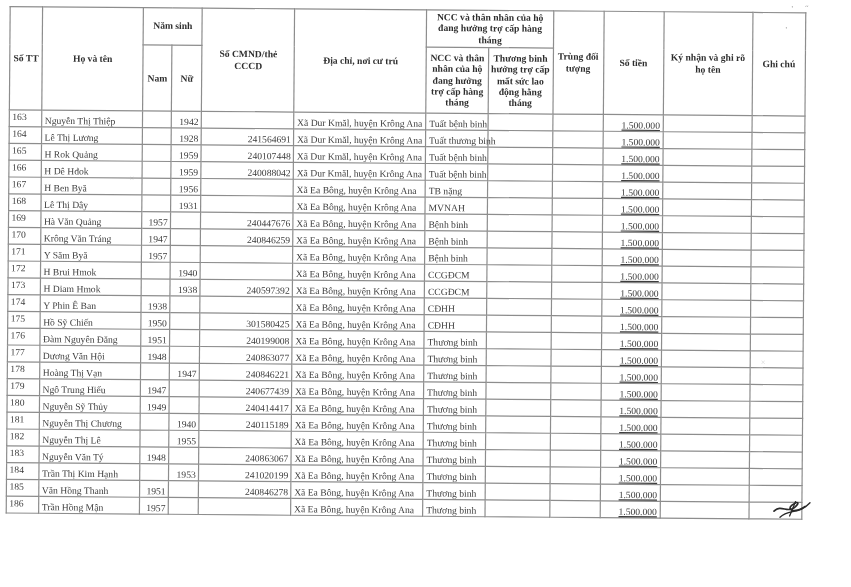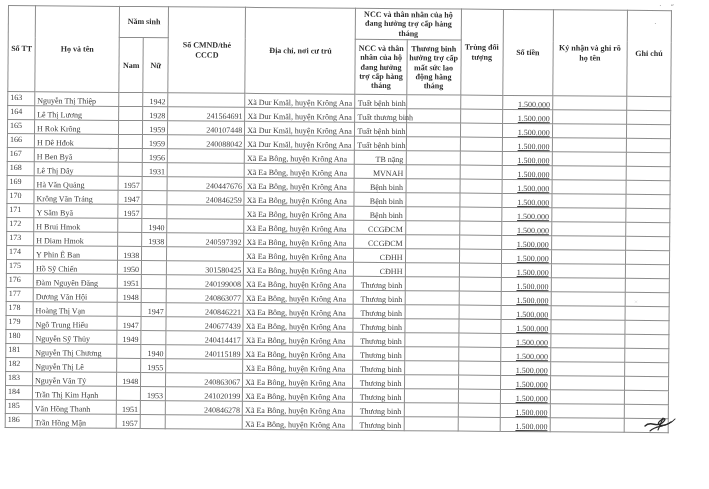--- a/index.html
+++ b/index.html
@@ -43,21 +43,21 @@
     white-space:nowrap;
     line-height:1.1;
     color:#3d3d3d;
   }
   td.c-stt{vertical-align:top;text-align:left;padding-top:0;}
   td.c-stt span{position:relative;top:-3px;}
   td.c-name{text-align:left;padding-left:4px;font-family:Liberation Serif, serif;}
   td.c-yr{text-align:right;padding-right:2px;}
   td.c-cmnd{text-align:right;padding-right:3px;}
   td.c-addr{text-align:left;padding-bottom:2px;}
-  td.c-ncc{text-align:right;padding-left:1px;overflow:visible;}
+  td.c-ncc{text-align:left;padding-left:1px;overflow:visible;}
   td.c-amt{text-align:right;padding-right:5px;text-decoration:underline;}
   td.c-blank{}
   .mark{
     position:absolute;
     color:#8a8a8a;
     font-size:8px;
     line-height:1;
   }
   .noise{
     position:absolute;
@@ -132,21 +132,21 @@
         <td class="c-addr">Xã Dur Kmăl, huyện Krông Ana</td>
         <td class="c-ncc">Tuất thương binh</td>
         <td class="c-blank"></td>
         <td class="c-blank"></td>
         <td class="c-amt">1.500.000</td>
         <td class="c-blank"></td>
         <td class="c-blank"></td>
       </tr>
         <tr>
         <td class="c-stt"><span>165</span></td>
-        <td class="c-name">H Rok Krông</td>
+        <td class="c-name">H Rok Quảng</td>
         <td class="c-yr"></td>
         <td class="c-yr">1959</td>
         <td class="c-cmnd">240107448</td>
         <td class="c-addr">Xã Dur Kmăl, huyện Krông Ana</td>
         <td class="c-ncc">Tuất bệnh binh</td>
         <td class="c-blank"></td>
         <td class="c-blank"></td>
         <td class="c-amt">1.500.000</td>
         <td class="c-blank"></td>
         <td class="c-blank"></td>

